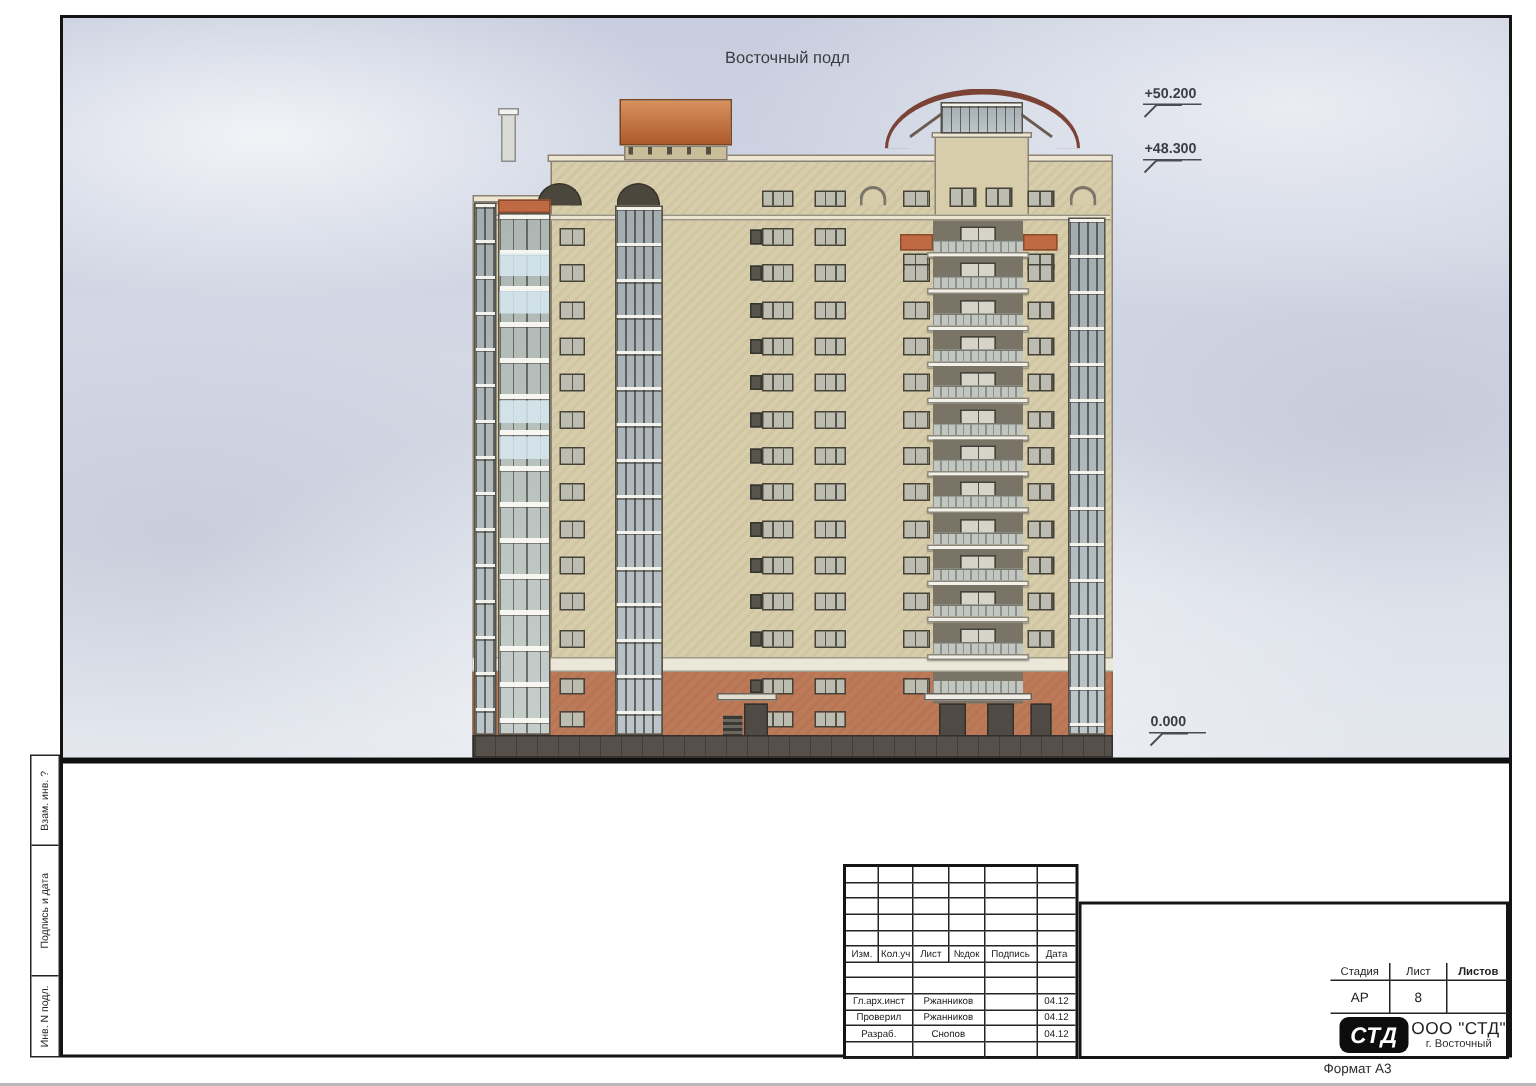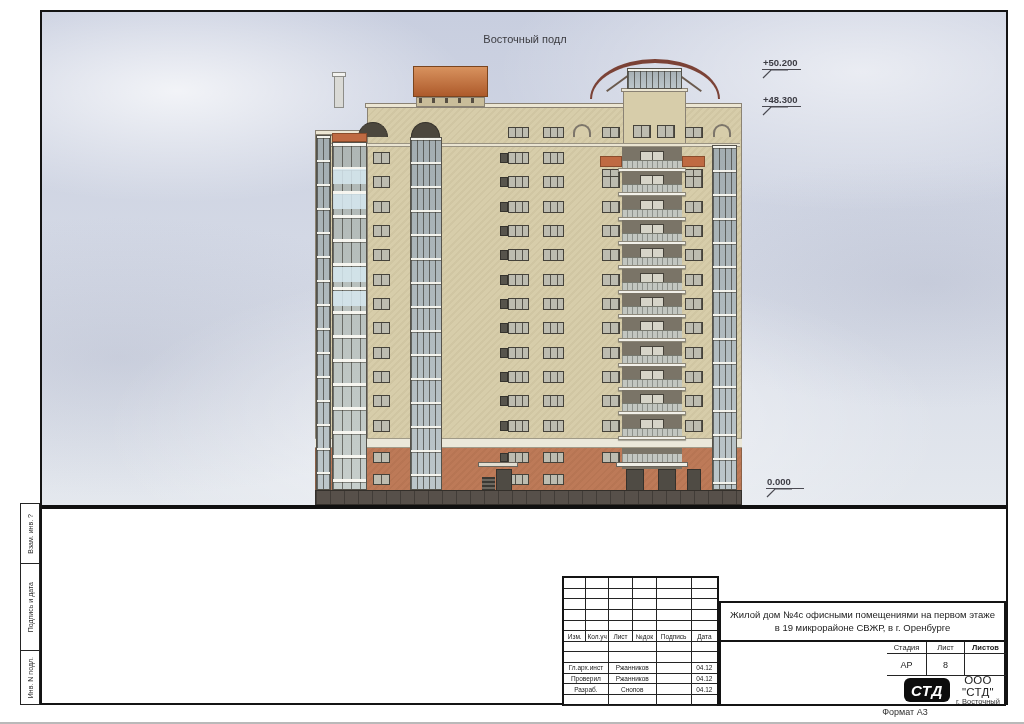--- a/index.html
+++ b/index.html
@@ -127,21 +127,21 @@
   #tbProject{position:absolute;left:0;top:0;width:100%;height:39px;border-bottom:2px solid #141414;
              display:flex;flex-direction:column;align-items:center;justify-content:center;
              font-size:9.5px;color:#222;line-height:1.35;text-align:center;}
   #tbDoc{position:absolute;left:0;top:39px;width:166px;height:62px;border-right:2px solid #141414;
          display:flex;align-items:center;justify-content:center;font-size:11px;color:#222;}
   .stHead{position:absolute;top:39px;height:12px;border-bottom:1px solid #242424;border-right:1px solid #242424;
           font-size:7.5px;display:flex;align-items:center;justify-content:center;color:#222;}
   .stVal{position:absolute;top:51px;height:22px;border-bottom:1px solid #242424;border-right:1px solid #242424;
          font-size:9px;display:flex;align-items:center;justify-content:center;color:#222;}
   #logoRow{position:absolute;left:166px;top:73px;width:119px;height:28px;display:flex;align-items:center;}
-  #logoBox{width:46px;height:24px;margin-left:17px;background:#0d0d0d;border-radius:6px 6px 6px 6px;
+  #logoBox{width:46px;height:24px;margin-left:6px;background:#0d0d0d;border-radius:6px 6px 6px 6px;
            color:#fff;font-weight:bold;font-style:italic;font-size:15px;
            display:flex;align-items:center;justify-content:center;letter-spacing:.5px;}
   #companyWrap{flex:1;text-align:center;line-height:1.05;}
   #companyName{font-size:11.5px;color:#222;letter-spacing:.3px;}
   #companyCity{font-size:7.5px;color:#333;}
   #formatLbl{position:absolute;left:830px;top:707px;width:150px;text-align:center;font-size:9px;color:#2e2e2e;}
 </style>
 </head>
 <body>
 
@@ -449,24 +449,20 @@
       </div>
       <div class="trow" style="height: 10.65px;">
         <div class="tcell" style="width: 46px;"></div>
         <div class="tcell" style="width: 49px;"></div>
         <div class="tcell" style="width: 36px;"></div>
         <div class="tcell" style="width: 26px;"></div>
       </div>
     </div>
 
   <div id="tbMain">
-    <div id="tbProject">
-      <span>Жилой дом №4с офисными помещениями на первом этаже</span>
-      <span>в 19 микрорайоне СВЖР, в г. Оренбурге</span>
-    </div>
     <div class="stHead" style="left:166px;width:40px;">Стадия</div>
     <div class="stHead" style="left:206px;width:38px;">Лист</div>
     <div class="stHead" style="left:244px;width:41px;border-right:0;font-weight:bold;">Листов</div>
     <div class="stVal" style="left:166px;width:40px;">АР</div>
     <div class="stVal" style="left:206px;width:38px;">8</div>
     <div class="stVal" style="left:244px;width:41px;border-right:0;"></div>
     <div id="logoRow">
       <div id="logoBox">СТД</div>
       <div id="companyWrap">
         <div id="companyName">ООО "СТД"</div>

